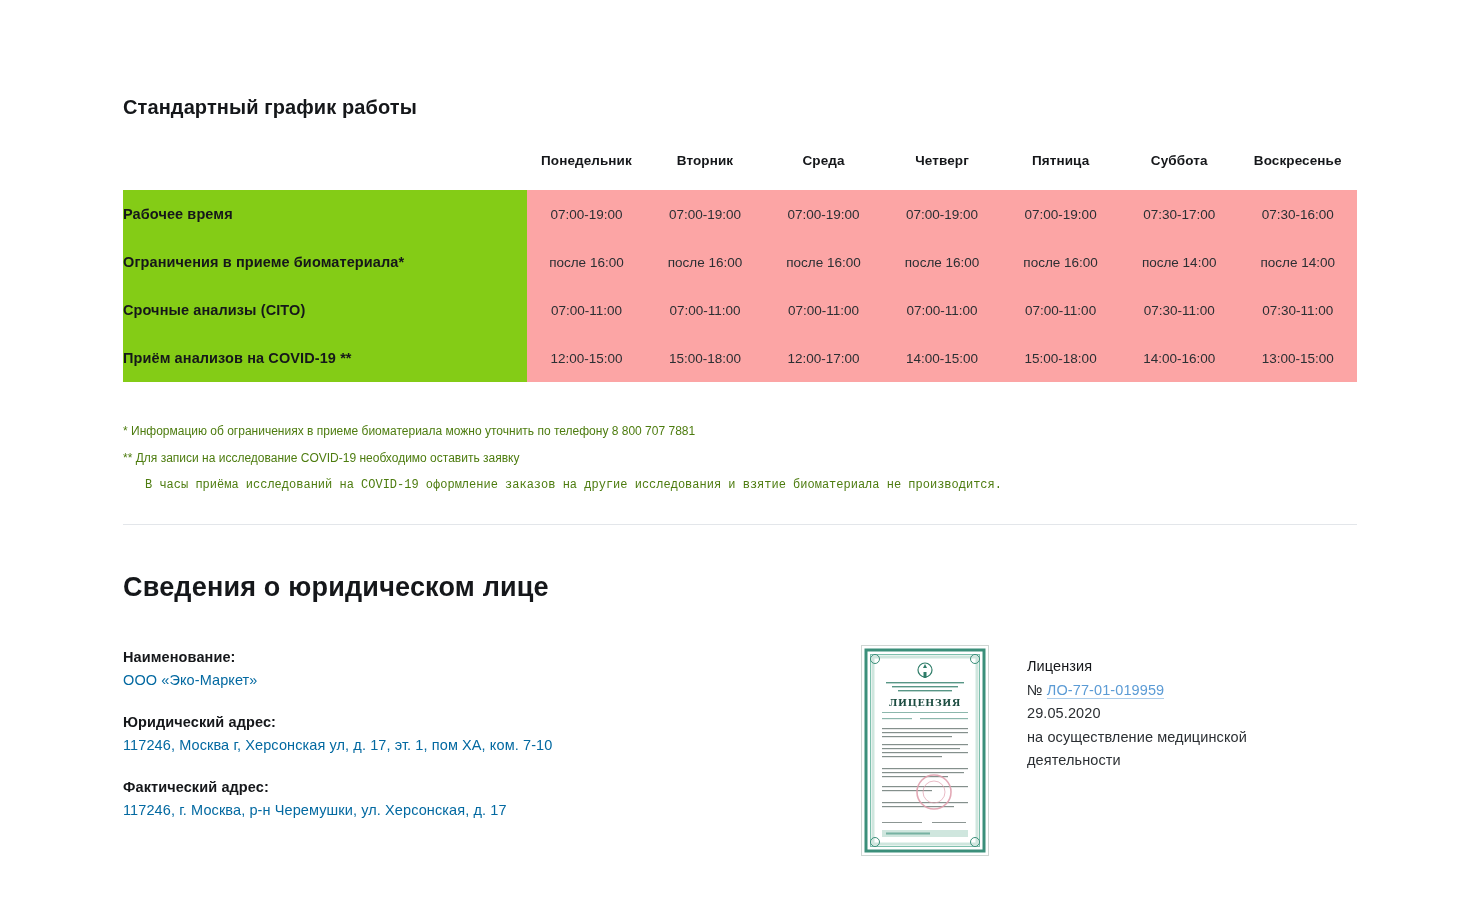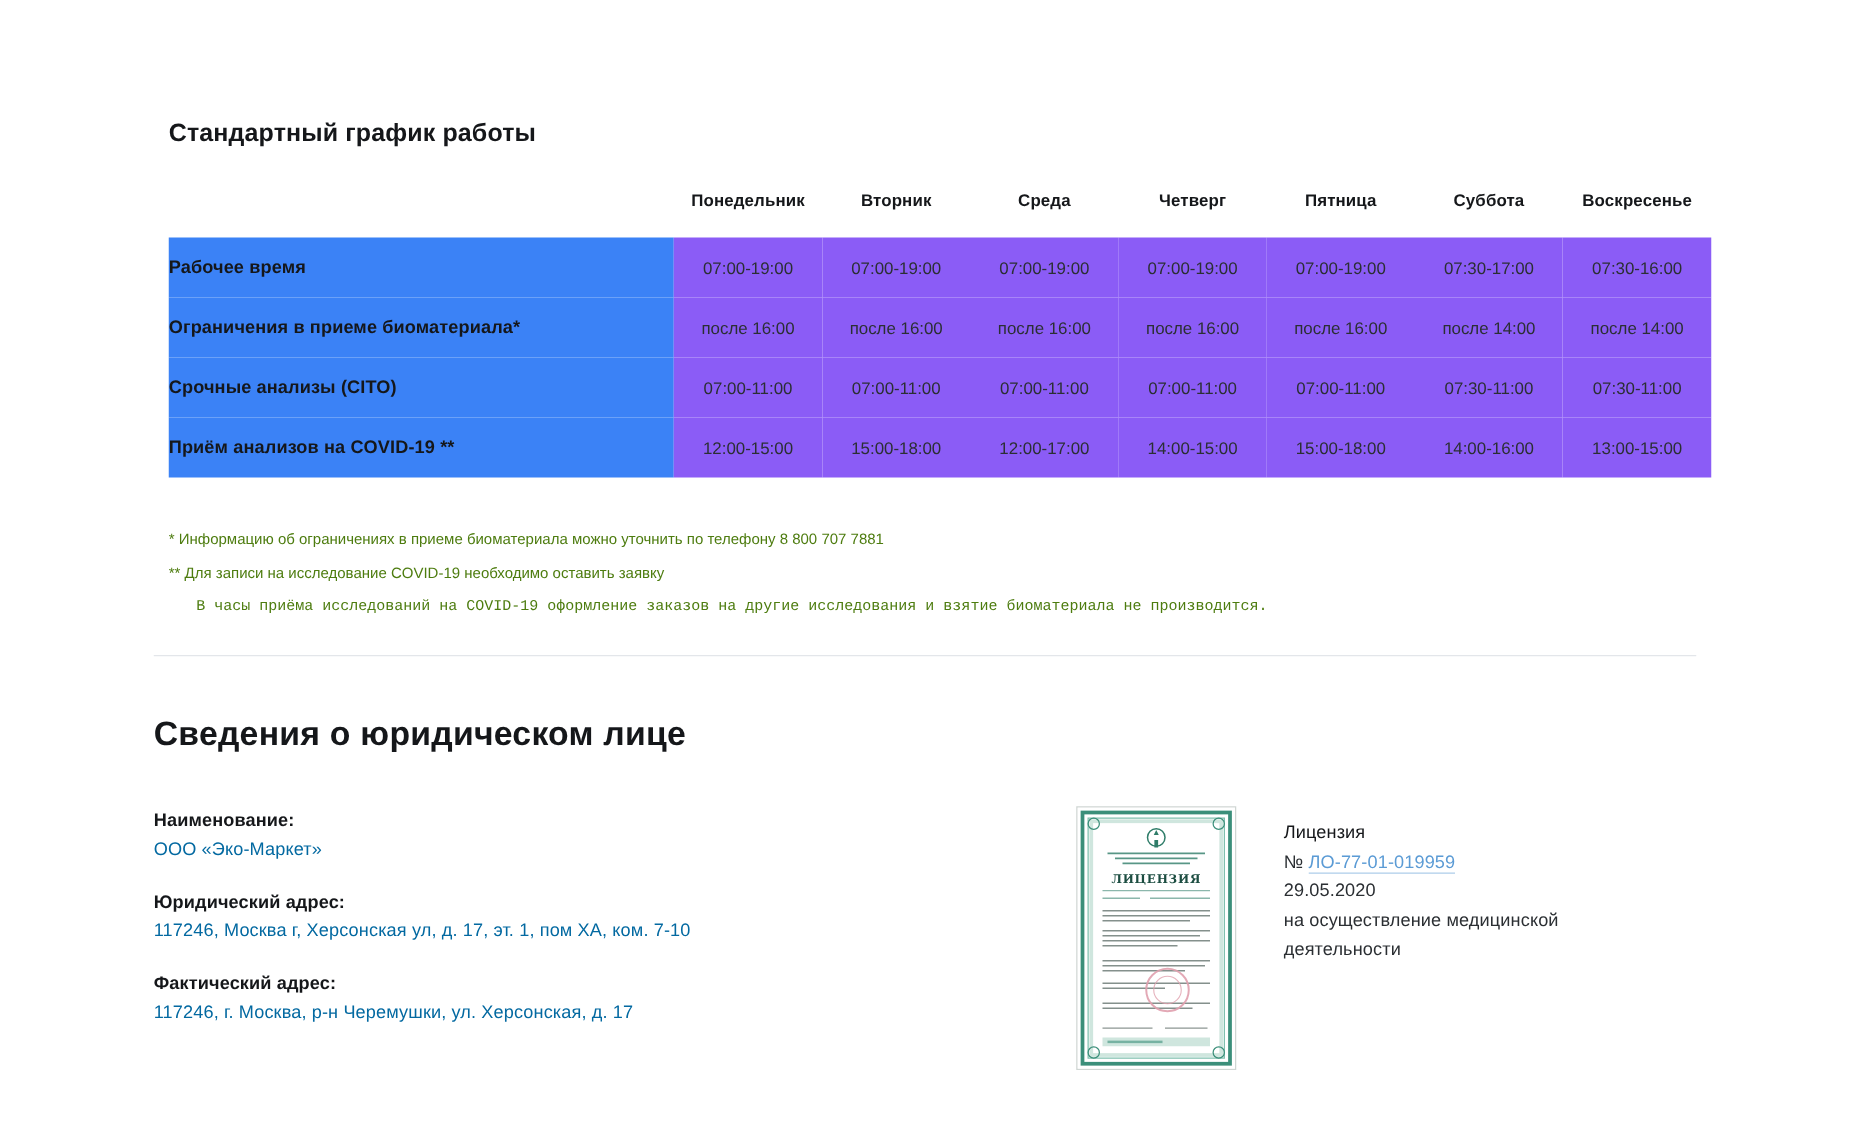--- a/index.html
+++ b/index.html
@@ -20,21 +20,20 @@
     height: 906px;
     overflow: hidden;
   }
 
   
   .schedule-section {
     position: absolute;
     left: 123px;
     top: 96px;
     width: 1234px;
-    margin-left: 12px;
   }
   .schedule-title {
     font-size: 20px;
     font-weight: bold;
     color: #15171a;
     letter-spacing: 0.1px;
     margin: 0 0 34px 0;
   }
   table.schedule {
     border-collapse: collapse;
@@ -63,22 +62,22 @@
     letter-spacing: 0.1px;
   }
   table.schedule td.cell {
     font-size: 13.5px;
     color: #2b2f33;
     text-align: center;
     padding: 13px 4px;
     vertical-align: middle;
     height: 22px;
   }
-  table.schedule tr.zebra td.cell { background: #8b5cf6; }
-  table.schedule tr.zebra td.row-label { background: #3b82f6; }
+  table.schedule tr.zebra td.cell { background: #fca5a5; }
+  table.schedule tr.zebra td.row-label { background: #84cc16; }
 
   .notes {
     margin-top: 36px;
     font-size: 12px;
     color: #4d7c0f;
     line-height: 27px;
   }
   .notes .note-indent { padding-left: 22px; font-family: Liberation Mono, monospace; }
 
   .divider {

